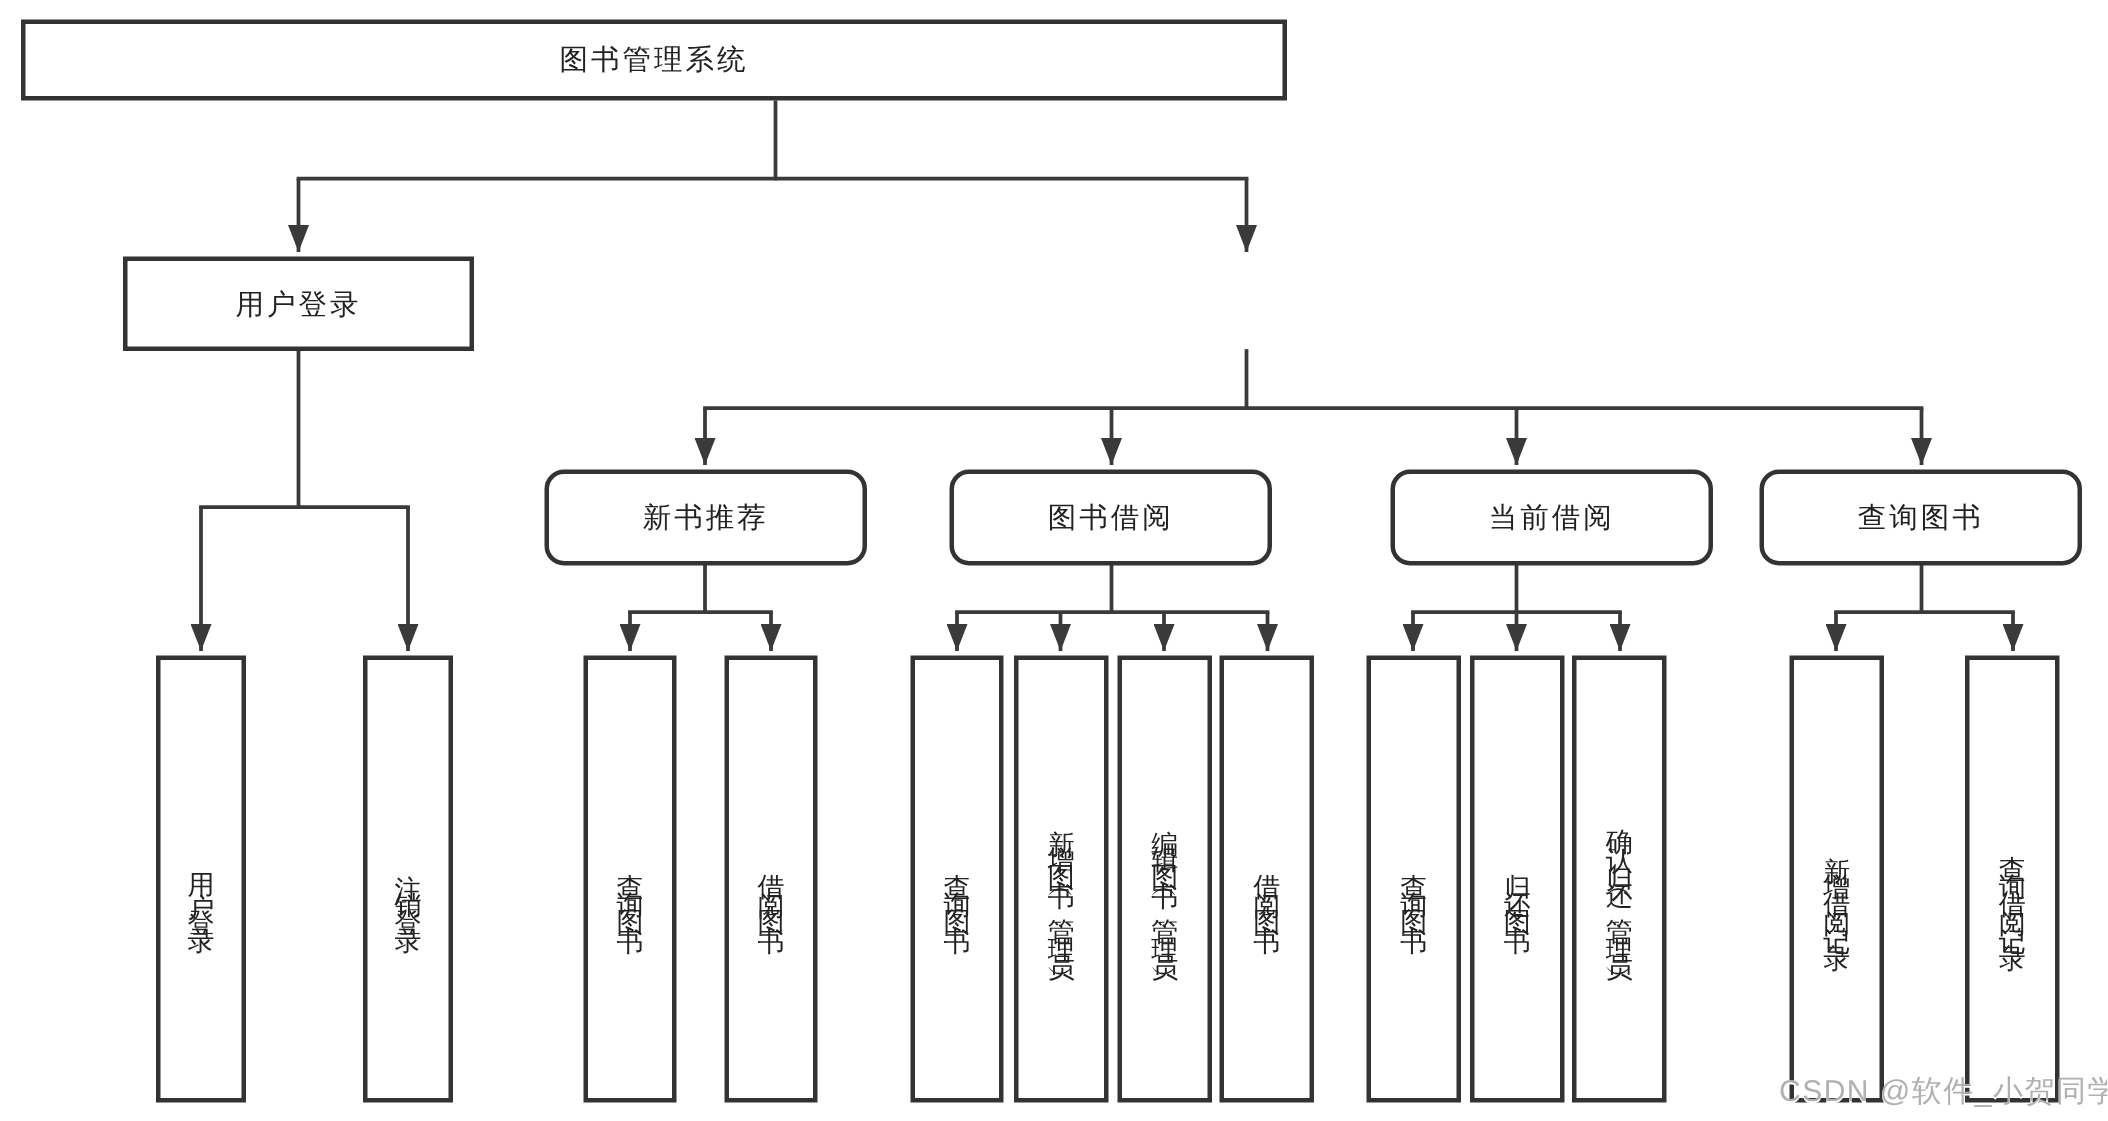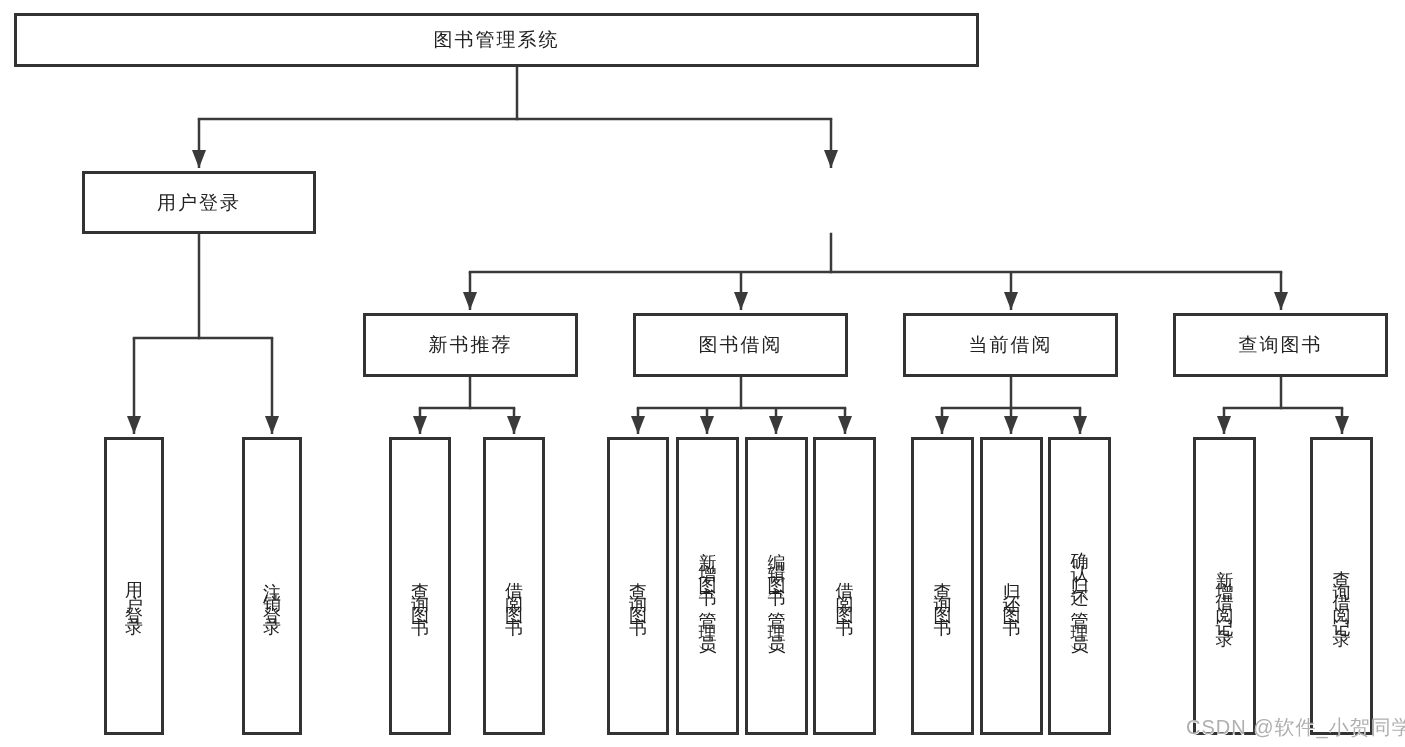--- a/index.html
+++ b/index.html
@@ -14,25 +14,25 @@
   .node{
     position:absolute;
     box-sizing:border-box;
     border:3px solid #333333;
     background:#ffffff;
     display:flex;align-items:center;justify-content:center;
     z-index:1;
     color:#222222;
   }
   .hnode{font-size:19px;letter-spacing:2px;white-space:nowrap;}
-  .root{left:14px;top:13px;width:965px;height:54px;}
+  .root{left:14px;top:13px;width:844px;height:54px;}
   .lvl2-a{left:82px;top:171px;width:234px;height:63px;}
   .lvl2-b{left:712px;top:171px;width:237px;height:63px;}
-  .lvl3{top:313px;width:215px;height:64px;}
-  .l3-0{left:363px;} .l3-1{left:633px;} .l3-2{left:903px;} .l3-3{left:1173px;}
+  .lvl3{top:313px;width:215px;height:64px;border-radius:13px;}
+  .l3-0{left:363px;} .l3-1{left:633px;} .l3-2{left:927px;} .l3-3{left:1173px;}
   .leaf{top:437px;height:298px;font-size:18px;}
   .leaf .vtext{
     writing-mode:vertical-rl;
     text-orientation:mixed;
     letter-spacing:12px;
     margin-bottom:-12px;
     line-height:1;
     white-space:nowrap;
   }
   .lf-0{left:104px;width:60px;}  .lf-1{left:242px;width:60px;}

